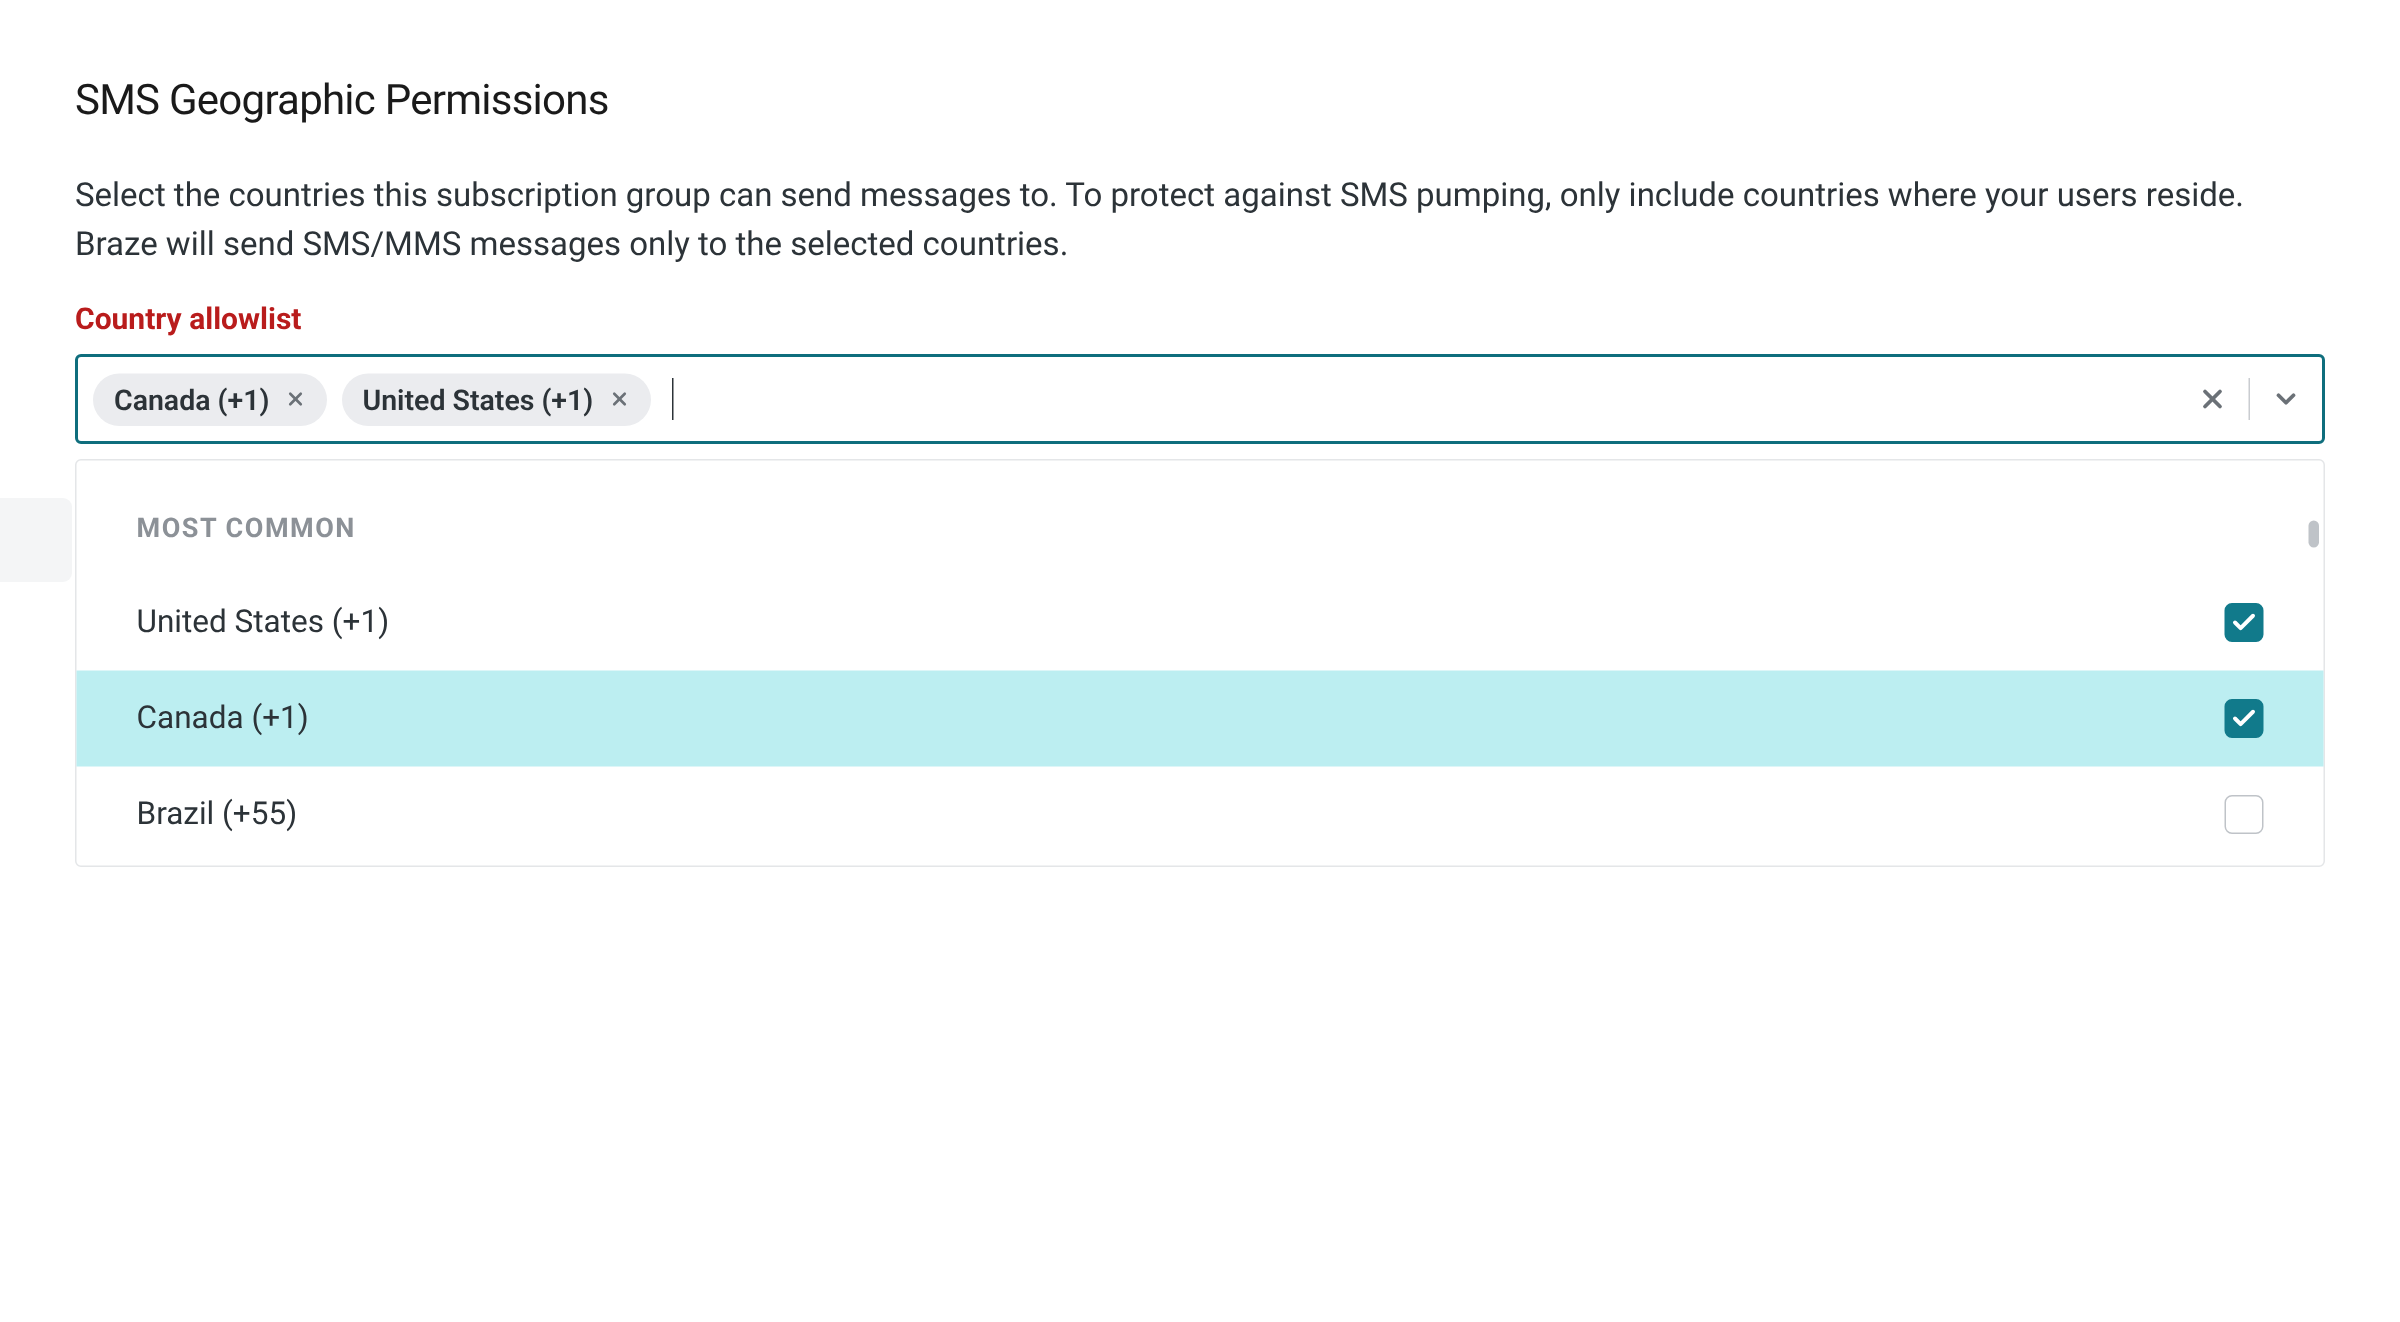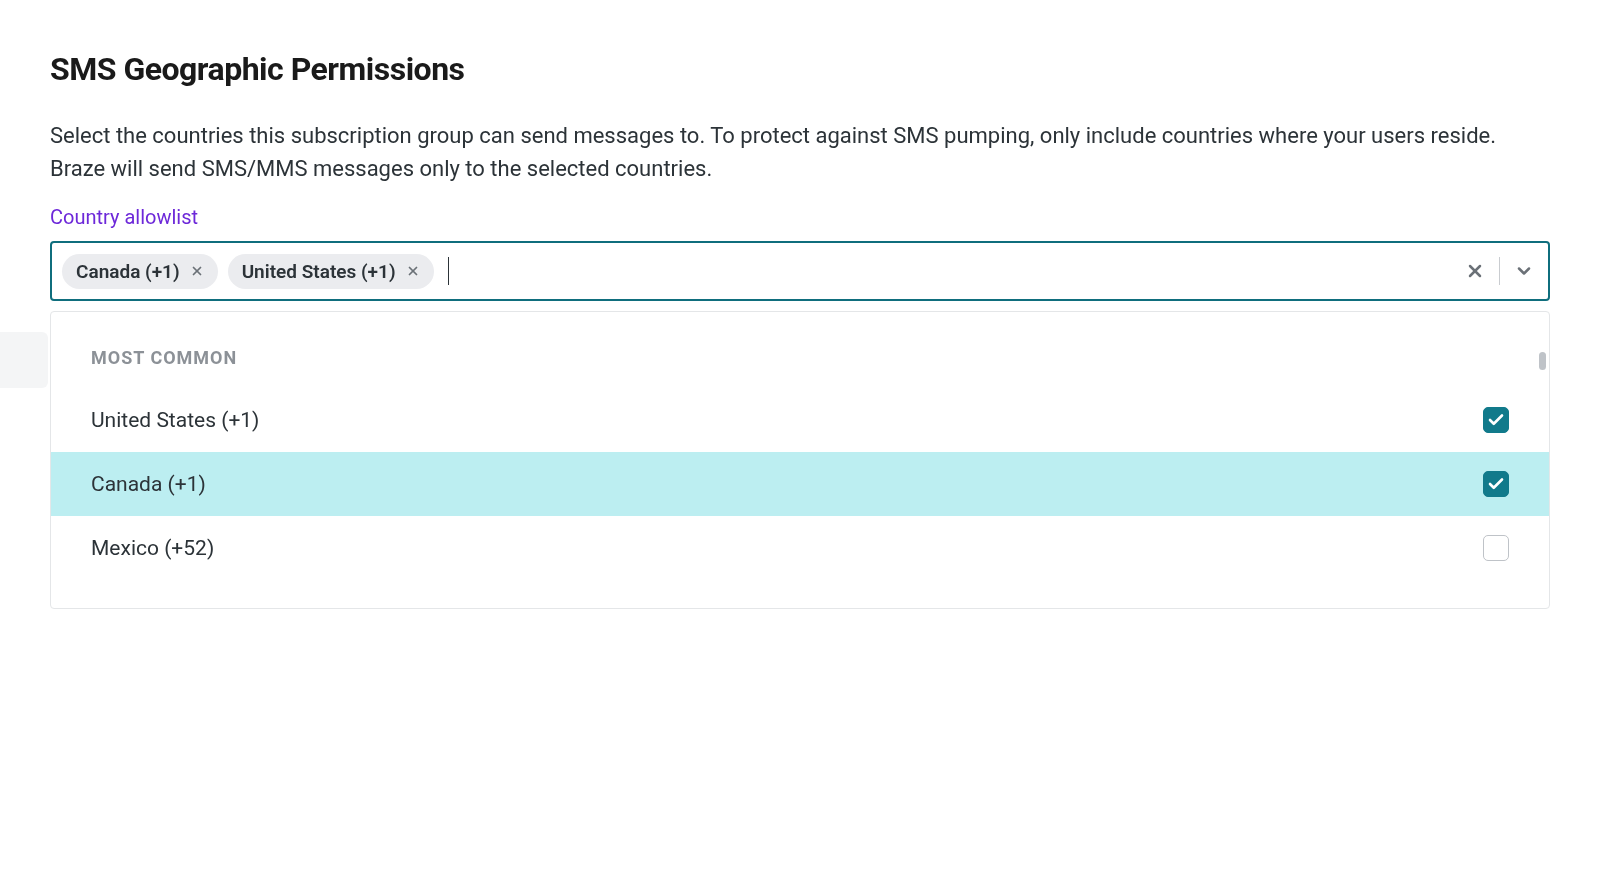--- a/index.html
+++ b/index.html
@@ -9,37 +9,37 @@
     }
     body {
       font-family: -apple-system, BlinkMacSystemFont, 'Segoe UI', Roboto, sans-serif;
       background: #fff;
       color: #212529;
       padding: 50px 50px 0 50px;
       width: 1600px;
       position: relative;
     }
     .page-title {
-      font-size: 32px;
-      font-weight: 700;
+      font-size: 28px;
+      font-weight: 400;
       color: #1a1a1a;
       letter-spacing: -0.5px;
       margin-bottom: 30px;
     }
     .description {
       font-size: 22px;
       line-height: 1.5;
       color: #2c3338;
       margin-bottom: 20px;
       margin-top: 31px;
     }
     .label {
       font-size: 20px;
-      font-weight: 400;
-      color: #6d28d9;
+      font-weight: 700;
+      color: #b91c1c;
       margin-bottom: 12px;
     }
     .select-container {
       border: 2px solid #0f6e7d;
       border-radius: 4px;
       display: flex;
       align-items: center;
       padding: 8px 10px;
       background: #fff;
       min-height: 60px;
@@ -108,21 +108,21 @@
       width: 20px;
       height: 20px;
     }
     .dropdown {
       margin-top: 10px;
       border: 1px solid #e4e6e8;
       border-radius: 4px;
       background: #fff;
       position: relative;
       padding-top: 25px;
-      padding-bottom: 28px;
+      padding-bottom: 2px;
     }
     .group-header {
       font-size: 18px;
       font-weight: 700;
       letter-spacing: 1px;
       color: #8c9197;
       padding: 10px 40px 20px 40px;
     }
     .option {
       display: flex;
@@ -244,20 +244,20 @@
     <span>Canada (+1)</span>
     <span class="checkbox checked">
       <svg viewBox="0 0 24 24" fill="none" stroke="white" stroke-width="3.5" stroke-linecap="round" stroke-linejoin="round">
         <polyline points="20 6 9 17 4 12"></polyline>
       </svg>
     </span>
   </div>
 
 
 
-
   <div class="option">
-    <span>Mexico (+52)</span>
+    <span>Brazil (+55)</span>
     <span class="checkbox">
       
     </span>
   </div>
+
 </div>
 
 </body></html>

